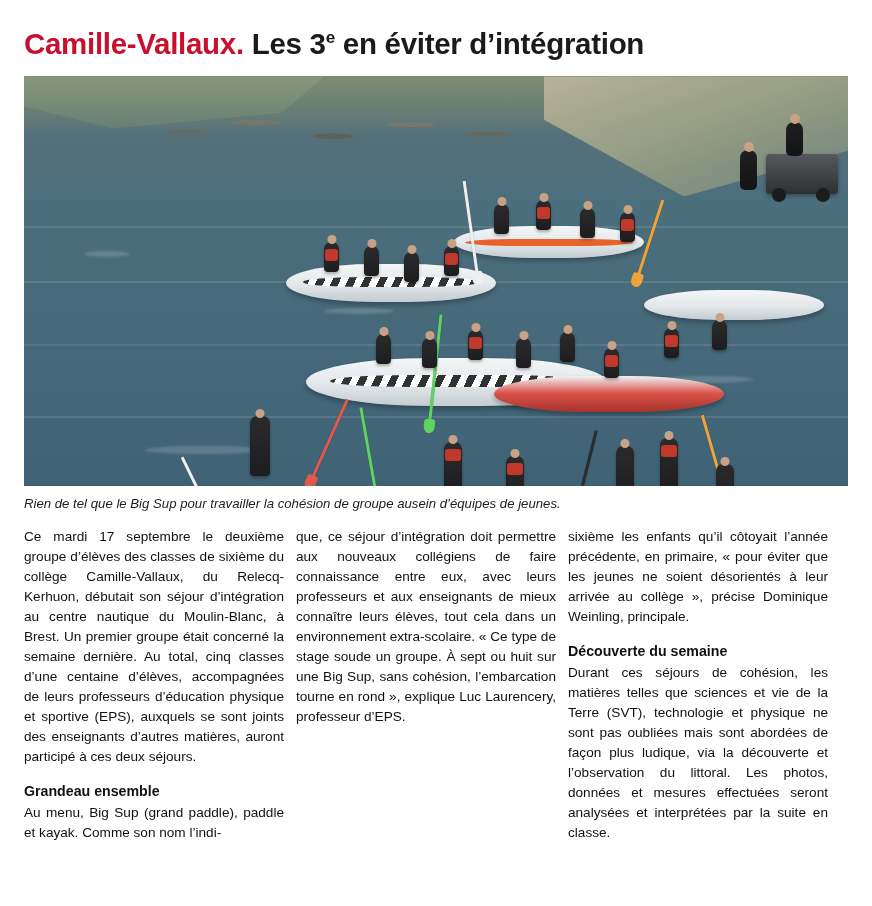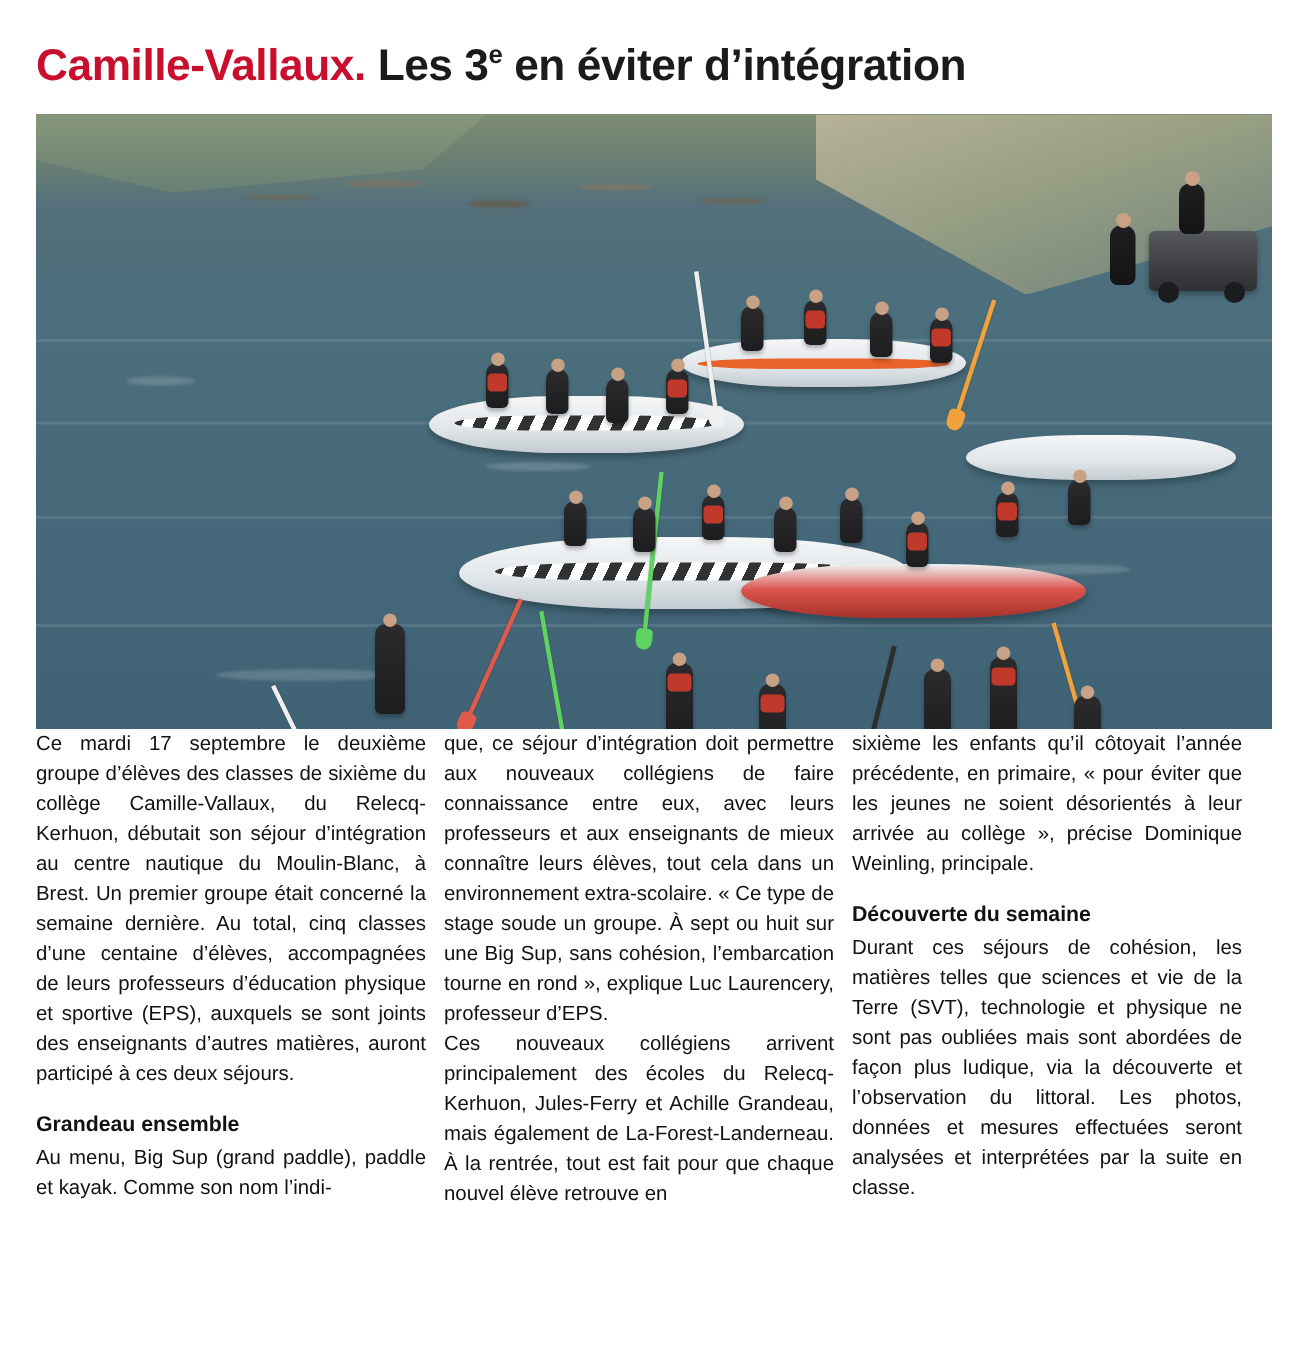--- a/index.html
+++ b/index.html
@@ -365,32 +365,32 @@
         </div>
       <div class="kid vest" style="left:636px; top:362px; width:18px; height:54px;">
           <span class="head"></span>
         </div>
       <div class="kid vest-dark" style="left:692px; top:388px; width:18px; height:48px;">
           <span class="head"></span>
         </div>
     </div>
   </div>
 
+  <div class="caption">Rien de tel que le Big Sup pour travailler la cohésion de groupe ausein d’équipes de jeunes.</div>
 
   <div class="columns">
 
     <div class="col">
       <p class="first-para">Ce mardi 17 septembre le deuxième groupe d’élèves des classes de sixième du collège Camille-Vallaux, du Relecq-Kerhuon, débutait son séjour d’intégration au centre nautique du Moulin-Blanc, à Brest. Un premier groupe était concerné la semaine dernière. Au total, cinq classes d’une centaine d’élèves, accompagnées de leurs professeurs d’éducation physique et sportive (EPS), auxquels se sont joints des enseignants d’autres matières, auront participé à ces deux séjours.</p>
       <div class="subhead">Grandeau ensemble</div>
       <p>Au menu, Big Sup (grand paddle), paddle et kayak. Comme son nom l’indi-</p>
     </div>
 
     <div class="col">
       <p>que, ce séjour d’intégration doit permettre aux nouveaux collégiens de faire connaissance entre eux, avec leurs professeurs et aux enseignants de mieux connaître leurs élèves, tout cela dans un environnement extra-scolaire. « Ce type de stage soude un groupe. À sept ou huit sur une Big Sup, sans cohésion, l’embarcation tourne en rond », explique Luc Laurencery, professeur d’EPS.</p>
-      <p>Ces nouveaux collégiens arrivent principalement des écoles du Relecq-Kerhuon, Jules-Ferry et Achille Grandeau, mais également de La-Forest-Landerneau. À la rentrée, tout est fait pour que chaque nouvel élève retrouve en</p>
     </div>
 
     <div class="col">
       <p>sixième les enfants qu’il côtoyait l’année précédente, en primaire, « pour éviter que les jeunes ne soient désorientés à leur arrivée au collège », précise Dominique Weinling, principale.</p>
       <div class="subhead">Découverte du semaine</div>
       <p>Durant ces séjours de cohésion, les matières telles que sciences et vie de la Terre (SVT), technologie et physique ne sont pas oubliées mais sont abordées de façon plus ludique, via la découverte et l’observation du littoral. Les photos, données et mesures effectuées seront analysées et interprétées par la suite en classe.</p>
     </div>
 
   </div>
 </div>

